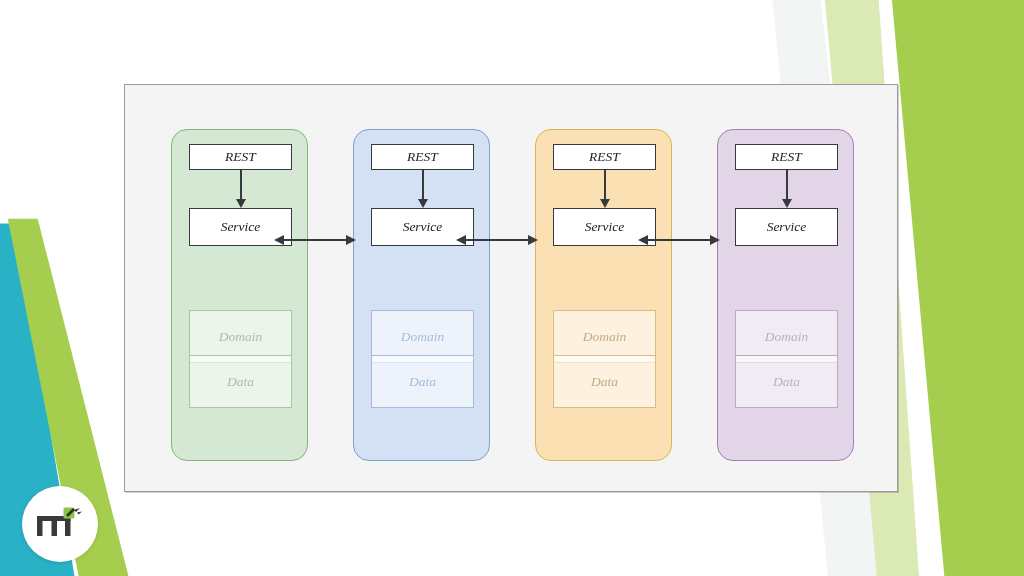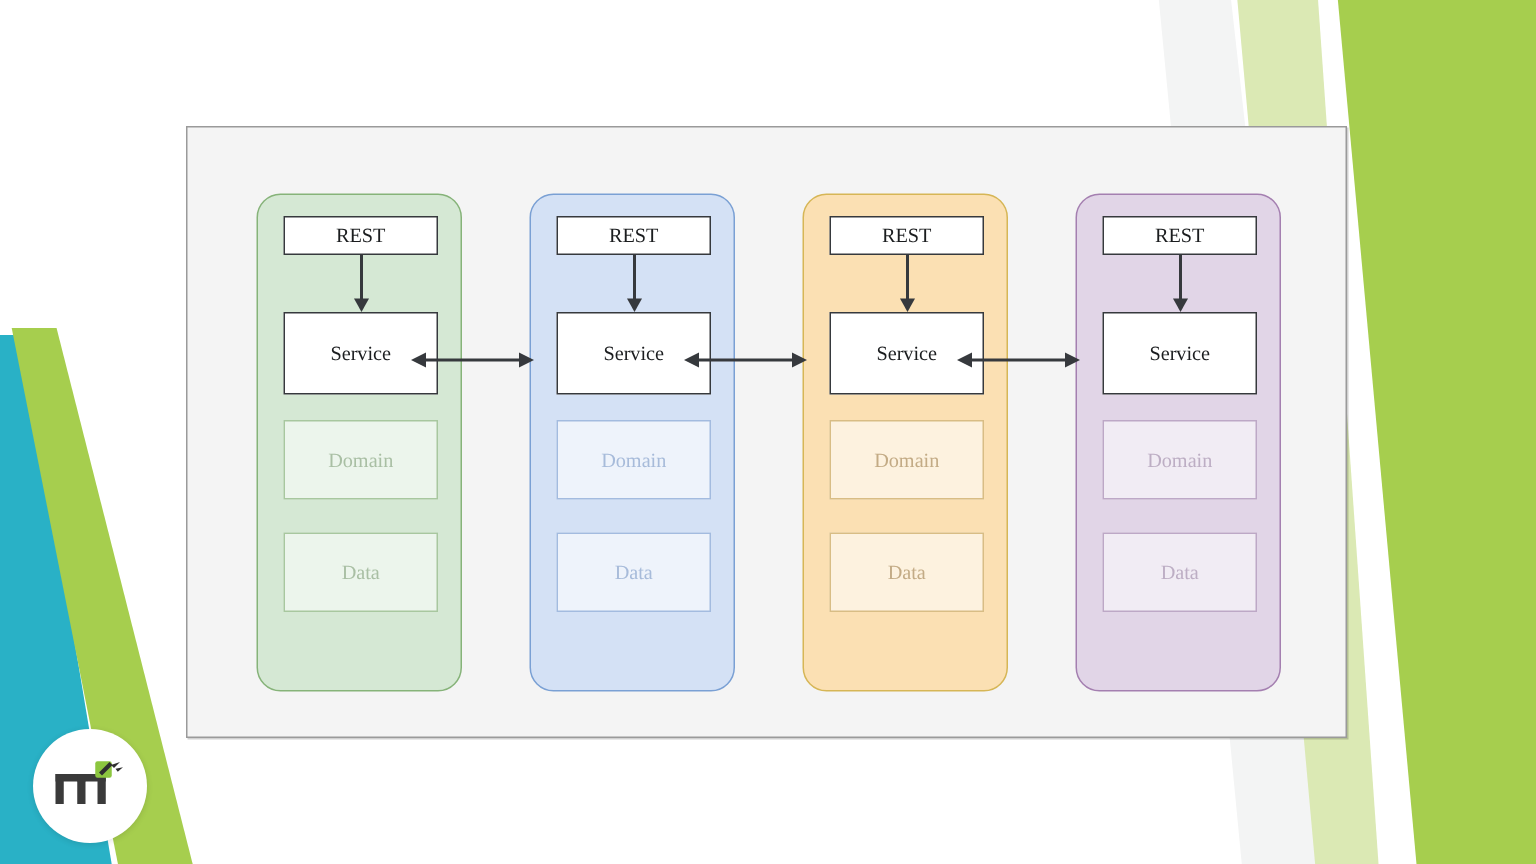--- a/index.html
+++ b/index.html
@@ -104,45 +104,46 @@
   
   .box {
     position: absolute;
     left: 17px;
     width: 103px;
     box-sizing: border-box;
     display: flex;
     align-items: center;
     justify-content: center;
     text-align: center;
+    font-style: italic;
   }
 
   .box.rest {
     top: 14px;
     height: 26px;
     background: #ffffff;
     border: 1.6px solid #36393d;
     font-size: 13.5px;
     color: #1b1d1f;
   }
 
   .box.service {
     top: 78px;
-    height: 55px;
+    height: 38px;
     background: #ffffff;
     border: 1.6px solid #36393d;
     font-size: 13.5px;
     color: #1b1d1f;
   }
 
   .box.ghost {
     height: 53px;
     font-size: 13.5px;
   }
-  .box.domain { top: 150px; }
+  .box.domain { top: 180px; }
   .box.data   { top: 225px; }
 
   
   .c0 .box.ghost { background: rgba(255,255,255,0.55); border: 1.2px solid #a8c79f; color: #a9bfa4; }
   .c1 .box.ghost { background: rgba(255,255,255,0.60); border: 1.2px solid #a3bbdf; color: #a7bbda; }
   .c2 .box.ghost { background: rgba(255,255,255,0.58); border: 1.2px solid #d8bd85; color: #c3ab85; }
   .c3 .box.ghost { background: rgba(255,255,255,0.55); border: 1.2px solid #bda8c6; color: #bdaec4; }
 
   
   .v-arrow {

